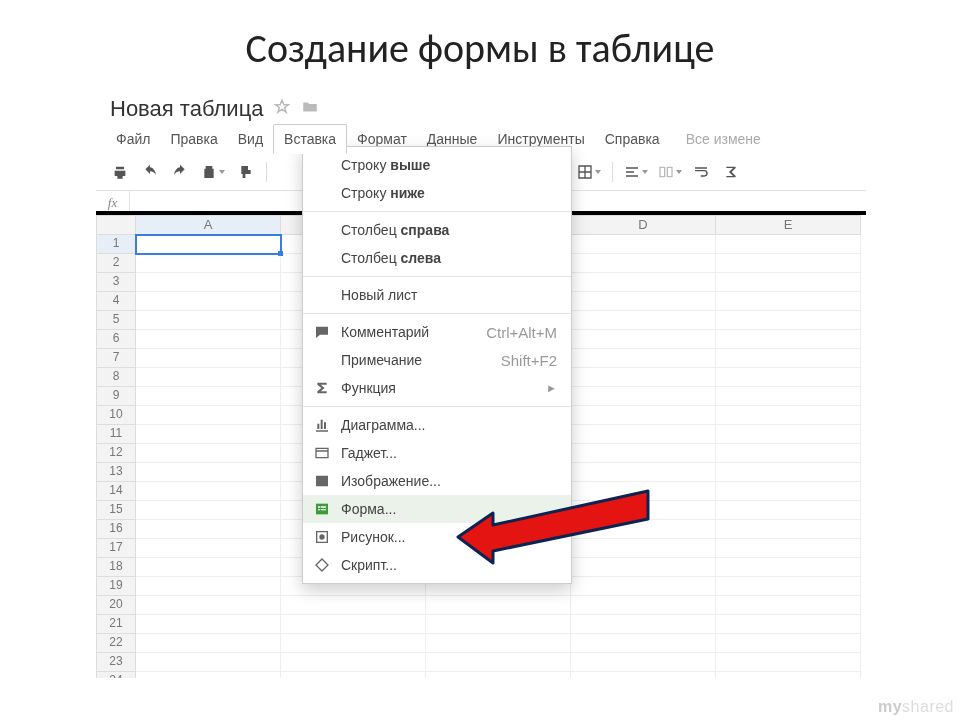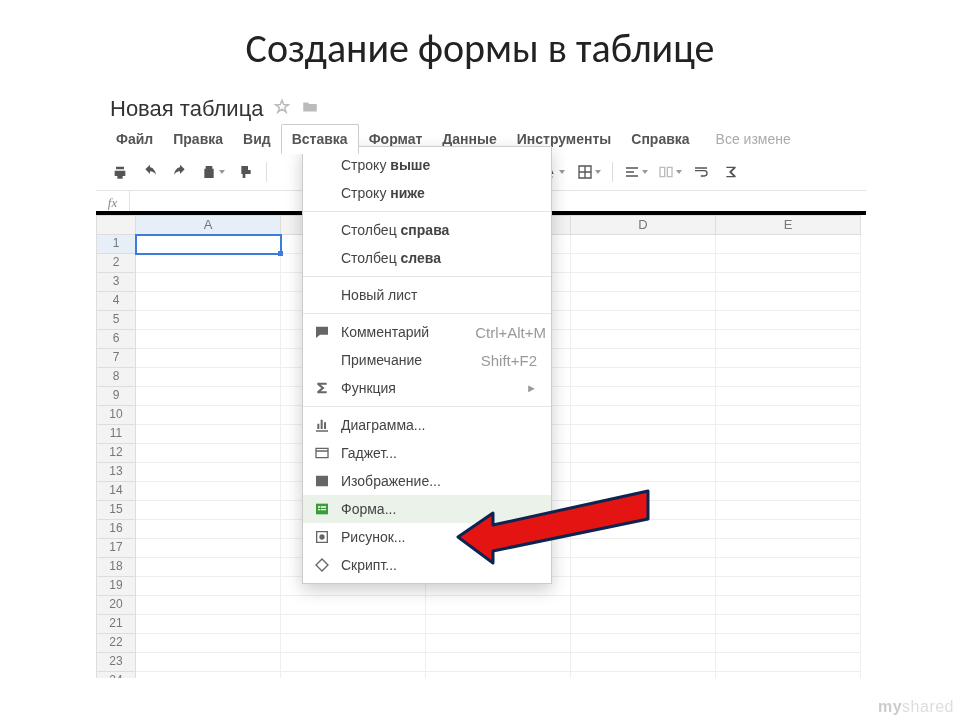--- a/index.html
+++ b/index.html
@@ -50,21 +50,20 @@
     display: flex;
     align-items: center;
     gap: 0;
     padding: 0 10px;
     font-size: 14px;
     color: #555;
   }
   .menu-item {
     padding: 6px 10px;
     cursor: pointer;
-    font-weight: bold;
   }
   .menu-item.open {
     background: #fff;
     border: 1px solid #ccc;
     border-bottom: 1px solid #fff;
     border-radius: 2px 2px 0 0;
     position: relative;
     z-index: 20;
   }
   .changes-saved {
@@ -186,21 +185,21 @@
     width: 5px;
     height: 5px;
     background: #3b7ddd;
   }
   .col-h.active, .row-h.active { background:#e6eef8; }
   
   .dropdown {
     position: absolute;
     left: 206px;
     top: 58px;
-    width: 250px;
+    width: 270px;
     background: #fff;
     border: 1px solid #ccc;
     box-shadow: 0 6px 16px rgba(0,0,0,0.2);
     z-index: 15;
     font-size: 14px;
     color: #444;
     padding: 4px 0;
   }
   .dd-item {
     display: flex;

